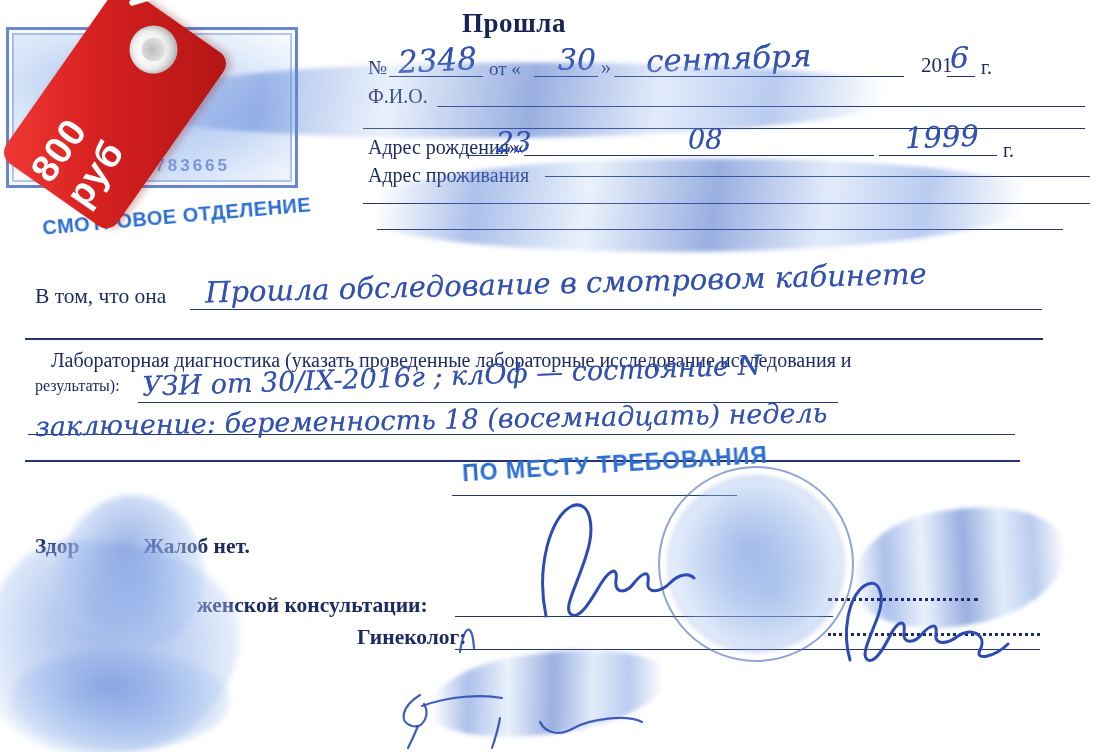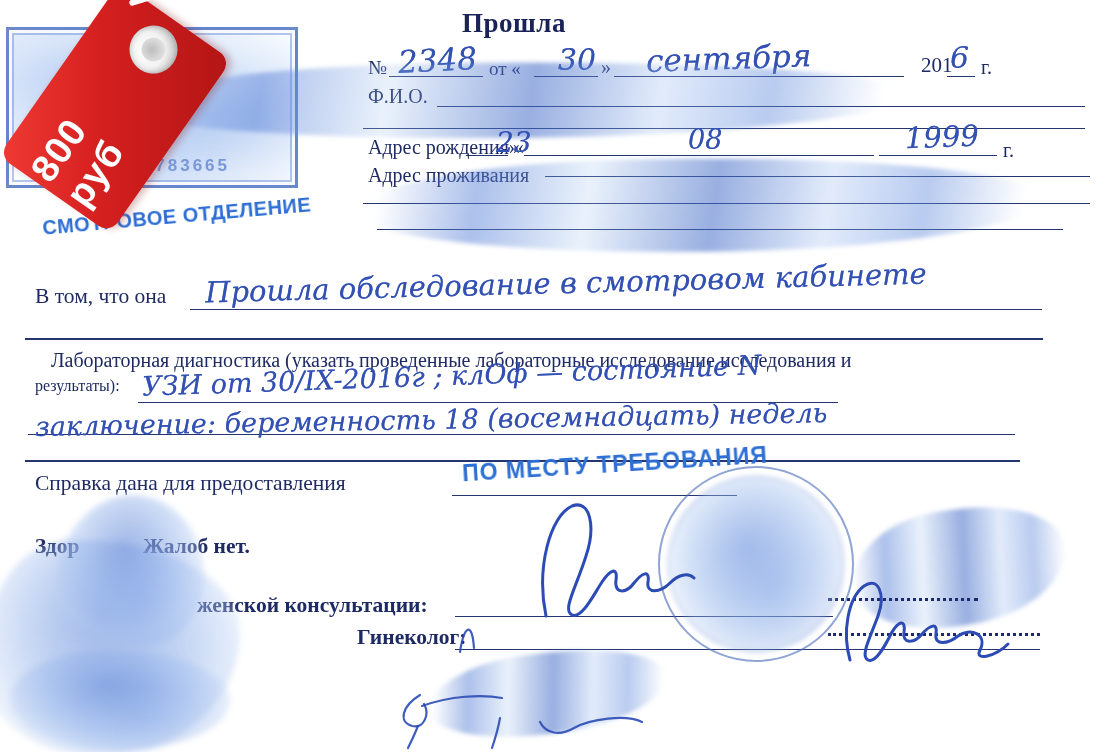--- a/index.html
+++ b/index.html
@@ -155,21 +155,20 @@
   <span class="ln2" style="left:25px;top:338px;width:1018px;"></span>
 
   <span class="pr" style="left:35px;top:349px;font-size:20px;margin-left:16px;">Лабораторная диагностика (указать проведенные лабораторные исследование исследования и</span>
   <span class="pr" style="left:35px;top:377px;font-size:16px;">результаты):</span>
   <span class="hw" style="left:142px;top:360px;font-size:27px;transform:rotate(-2deg);">УЗИ от 30/IX-2016г ; клОф — состояние N</span>
   <span class="ln" style="left:138px;top:402px;width:700px;"></span>
   <span class="hw" style="left:35px;top:404px;font-size:27px;transform:rotate(-1deg);">заключение: беременность 18 (восемнадцать) недель</span>
   <span class="ln" style="left:28px;top:434px;width:987px;"></span>
   <span class="ln2" style="left:25px;top:460px;width:995px;"></span>
 
-  <span class="pr big" style="left:35px;top:471px;">Справка дана для предоставления</span>
   <span class="ln" style="left:452px;top:495px;width:285px;"></span>
   <div class="stamp-line" style="left:462px;top:451px;font-size:23px;letter-spacing:1px;transform:rotate(-3.5deg);">ПО МЕСТУ ТРЕБОВАНИЯ</div>
 
   <span class="pr big bold" style="left:35px;top:534px;">Здор</span>
   <span class="pr big bold" style="left:143px;top:534px;">Жалоб нет.</span>
 
   <span class="pr big bold" style="left:197px;top:593px;">женской консультации:</span>
   <span class="ln" style="left:455px;top:616px;width:378px;"></span>
   <span class="pr big bold" style="left:357px;top:625px;">Гинеколог:</span>
   <span class="ln" style="left:455px;top:649px;width:585px;"></span>

